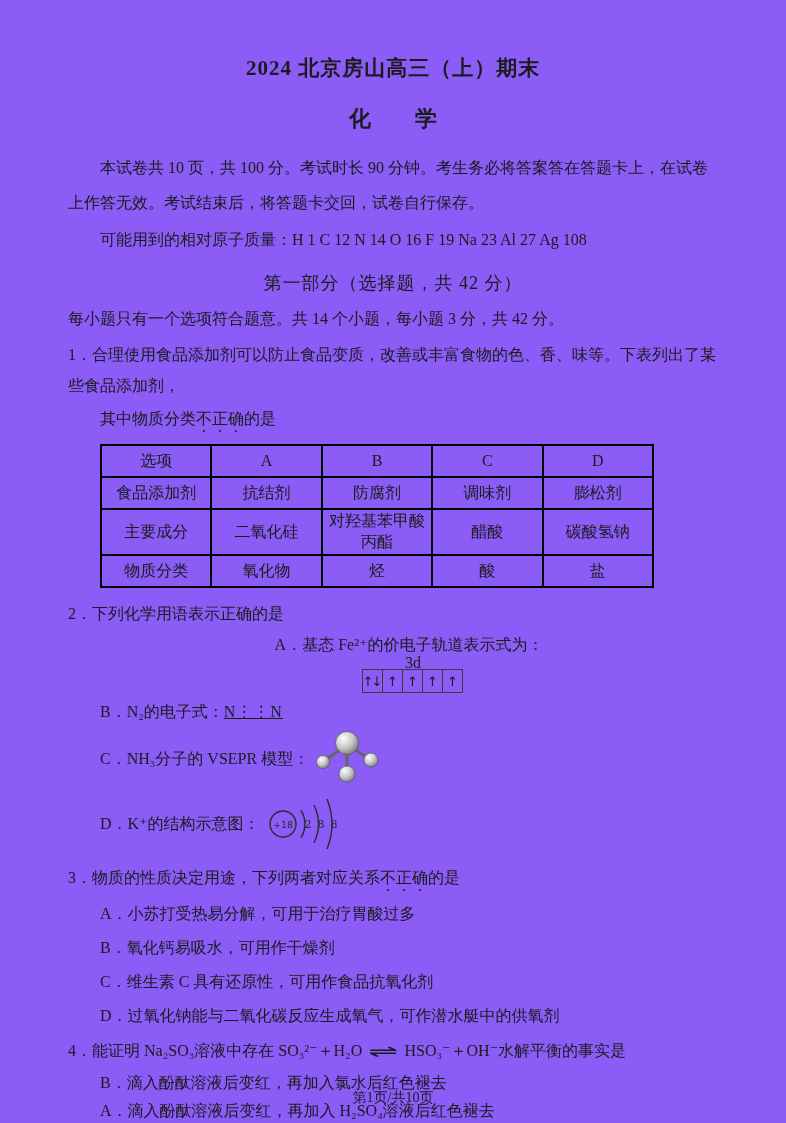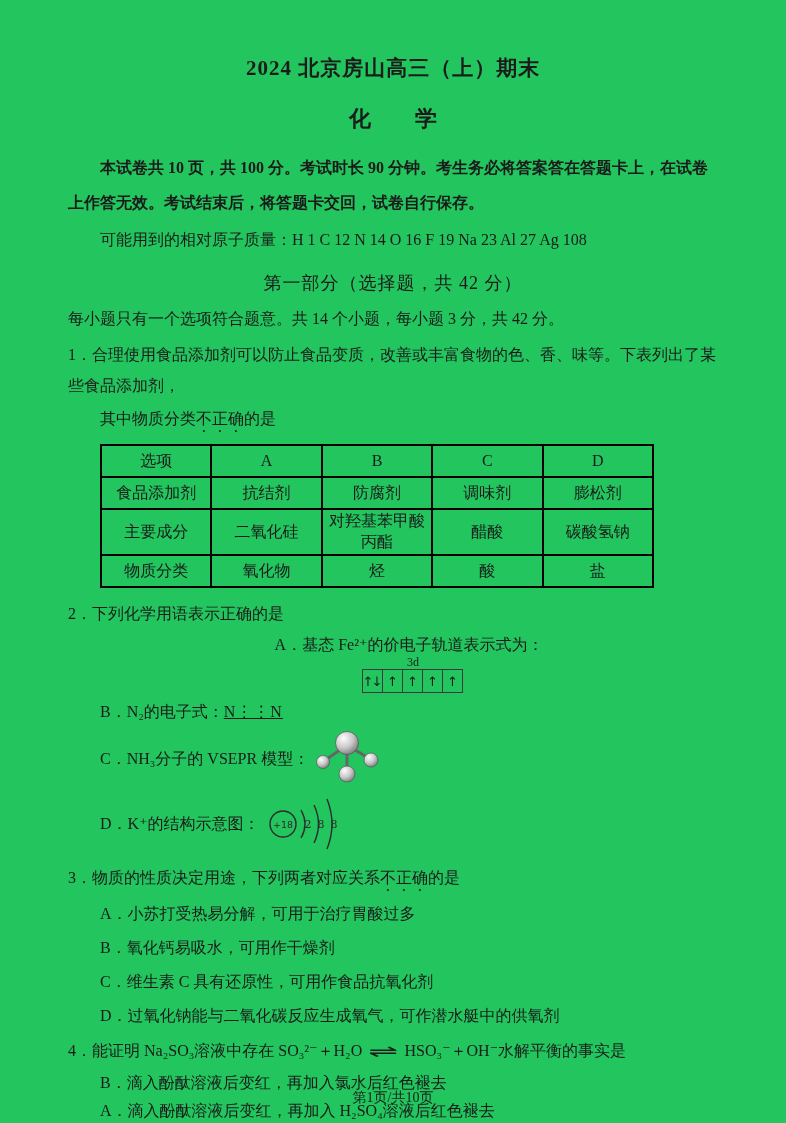--- a/index.html
+++ b/index.html
@@ -1,25 +1,25 @@
 <!DOCTYPE html>
 <html><head>
 <meta charset="utf-8">
 <style>
   html,body{margin:0;padding:0;background:#e8e8e8;}
   .page{
     width:786px;height:1123px;box-sizing:border-box;position:relative;
-    margin:0 auto;background:#22c55e;color:#1b1b1b;
+    margin:0 auto;background:#8b5cf6;color:#1b1b1b;
     padding:42px 68px 0 68px;
     font-family:"Liberation Serif","DejaVu Serif",serif;
     font-size:16px;overflow:hidden;
   }
   .doc-title{font-size:21px;font-weight:700;text-align:center;margin:12px 0 0 0;letter-spacing:1px;}
   .doc-subject{font-size:22px;font-weight:700;text-align:center;margin:22px 0 16px 0;}
-  .para{line-height:35px;margin:0;text-indent:2em;font-weight:bold;}
+  .para{line-height:35px;margin:0;text-indent:2em;}
   .masses{line-height:35px;margin:2px 0 0 0;text-indent:2em;}
   .section-heading{font-size:18px;font-weight:400;text-align:center;margin:14px 0 8px 0;letter-spacing:1px;}
   .note{line-height:32px;margin:2px 0 4px 0;}
   .q-line{line-height:31px;margin:2px 0;}
   .q-cont{margin-left:32px;line-height:31px;}
   .opt{margin-left:32px;line-height:34px;}
   .opt-tight{margin-left:32px;line-height:28px;}
   .em-dots{
     -webkit-text-emphasis:filled dot #1b1b1b;
     -webkit-text-emphasis-position:under left;
@@ -28,21 +28,21 @@
   }
   
   table.q1-table{border-collapse:collapse;margin:8px 0 10px 32px;table-layout:fixed;width:554px;}
   table.q1-table th,table.q1-table td{
     border:2px solid #000;height:28px;text-align:center;vertical-align:middle;
     font-weight:400;font-size:16px;padding:1px 2px;
   }
   
   .opt-flex{display:flex;align-items:center;margin-left:32px;}
   .orb{display:inline-flex;flex-direction:column;align-items:center;margin-left:8px;}
-  .orb-label{font-size:12px;line-height:13px;font-family:"Liberation Serif",serif;}
+  .orb-label{font-size:16px;line-height:13px;font-family:"Liberation Serif",serif;}
   .orb-row{display:flex;}
   .orb-box{
     width:21px;height:24px;border:1px solid #3a3a3a;margin-left:-1px;
     display:flex;align-items:center;justify-content:center;
     font-size:13px;letter-spacing:-2px;padding-right:2px;box-sizing:border-box;
     font-family:"DejaVu Sans","Liberation Sans",sans-serif;
   }
   .eq-arrow{
     display:inline-block;transform:scaleX(2.1);margin:0 14px;
     font-family:"DejaVu Sans",sans-serif;font-size:17px;vertical-align:-1px;

